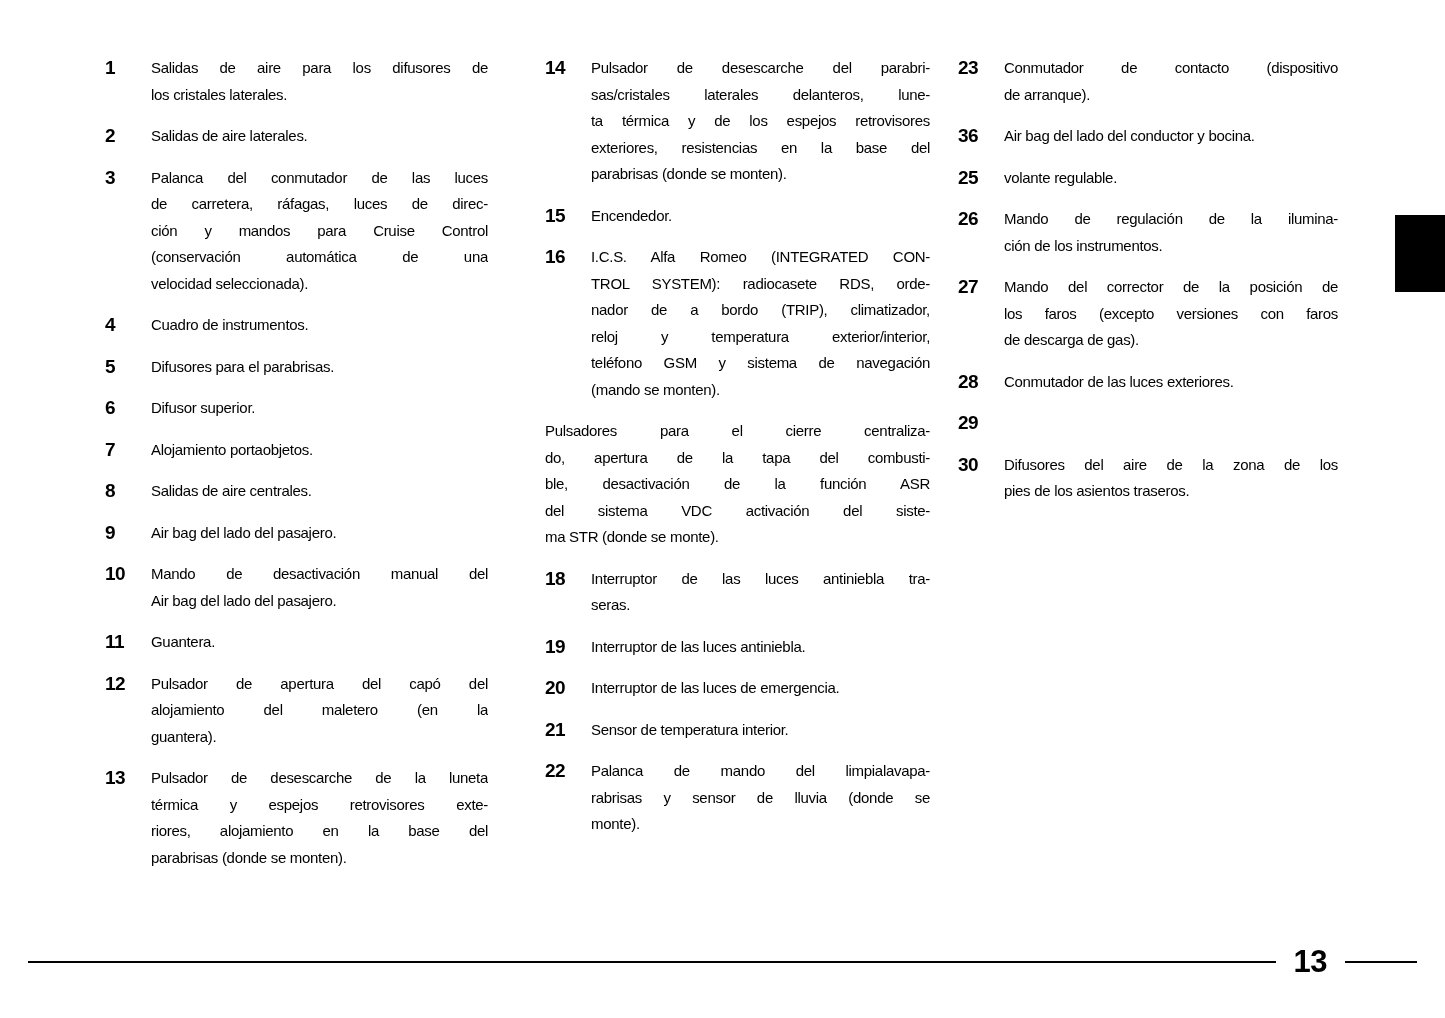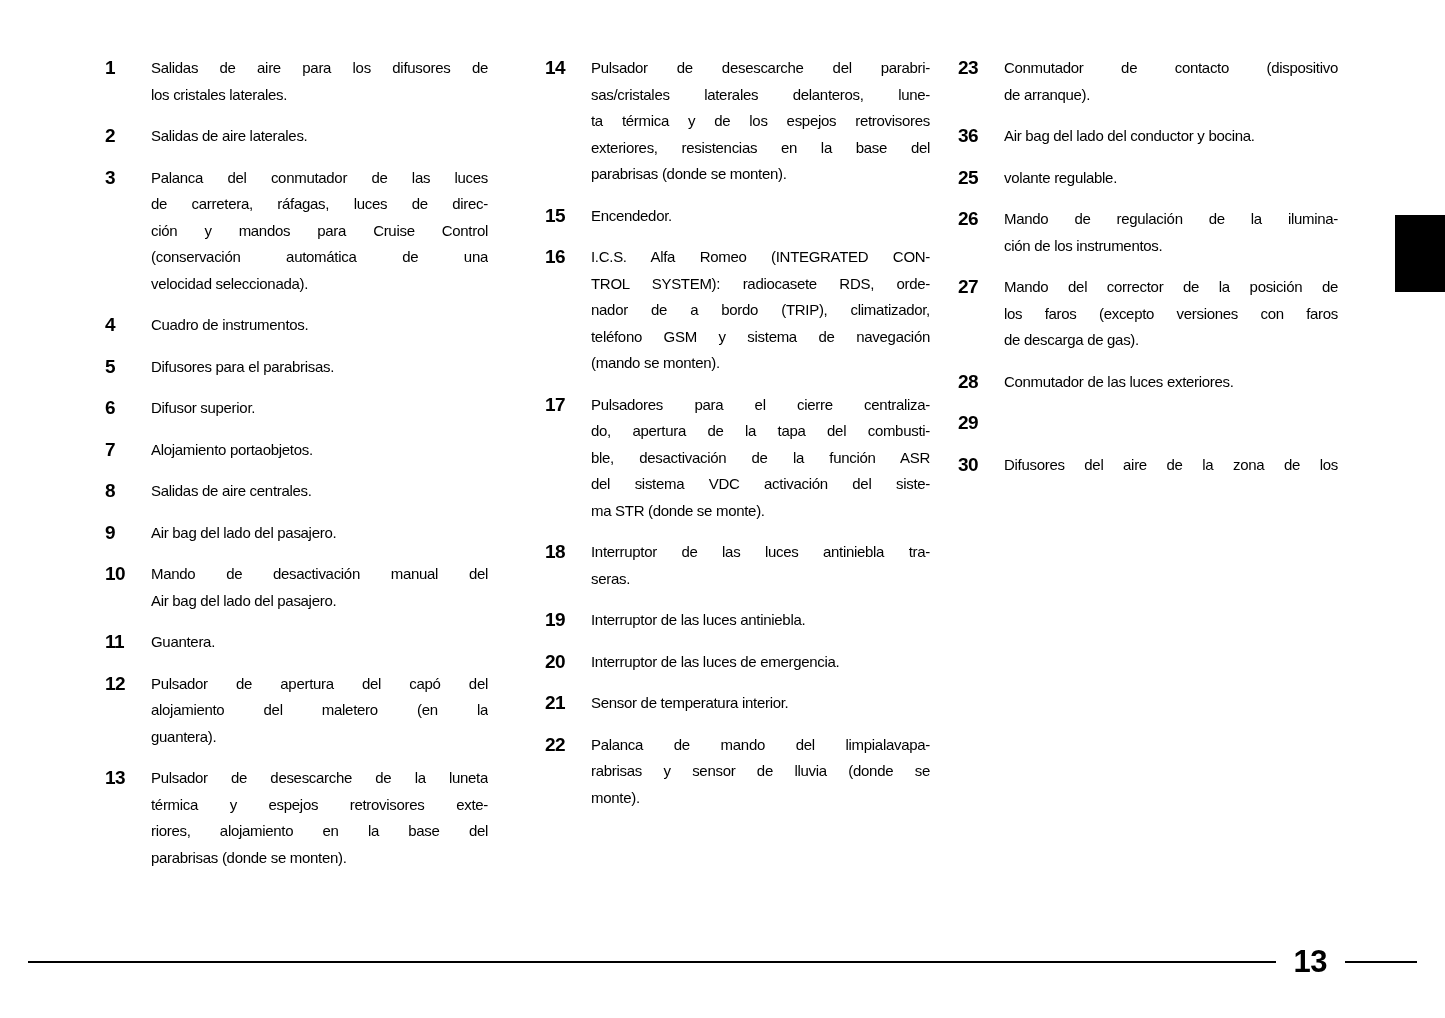--- a/index.html
+++ b/index.html
@@ -193,26 +193,26 @@
       <div class="text">
         <div class="line">Encendedor.</div>
       </div>
     </div>
     <div class="item">
       <div class="num">16</div>
       <div class="text">
         <div class="line j">I.C.S. Alfa Romeo (INTEGRATED CON-</div>
         <div class="line j">TROL SYSTEM): radiocasete RDS, orde-</div>
         <div class="line j">nador de a bordo (TRIP), climatizador,</div>
+        <div class="line j">reloj y temperatura exterior/interior,</div>
         <div class="line j">teléfono GSM y sistema de navegación</div>
         <div class="line">(mando se monten).</div>
       </div>
     </div>
     <div class="item">
-      <div class="num">17</div>
       <div class="text">
         <div class="line j">Pulsadores para el cierre centraliza-</div>
         <div class="line j">do, apertura de la tapa del combusti-</div>
         <div class="line j">ble, desactivación de la función ASR</div>
         <div class="line j">del sistema VDC activación del siste-</div>
         <div class="line">ma STR (donde se monte).</div>
       </div>
     </div>
     <div class="item">
       <div class="num">18</div>
@@ -289,20 +289,21 @@
         <div class="line">Conmutador de las luces exteriores.</div>
       </div>
     </div>
     <div class="item">
       <div class="num">29</div>
     </div>
     <div class="item">
       <div class="num">30</div>
       <div class="text">
         <div class="line j">Difusores del aire de la zona de los</div>
+        <div class="line">pies de los asientos traseros.</div>
       </div>
     </div>
   </div>
 
 <div class="side-tab"></div>
 
 <div class="footer">
   <div class="rule-long"></div>
   <div class="page-num">13</div>
   <div class="rule-short"></div>

